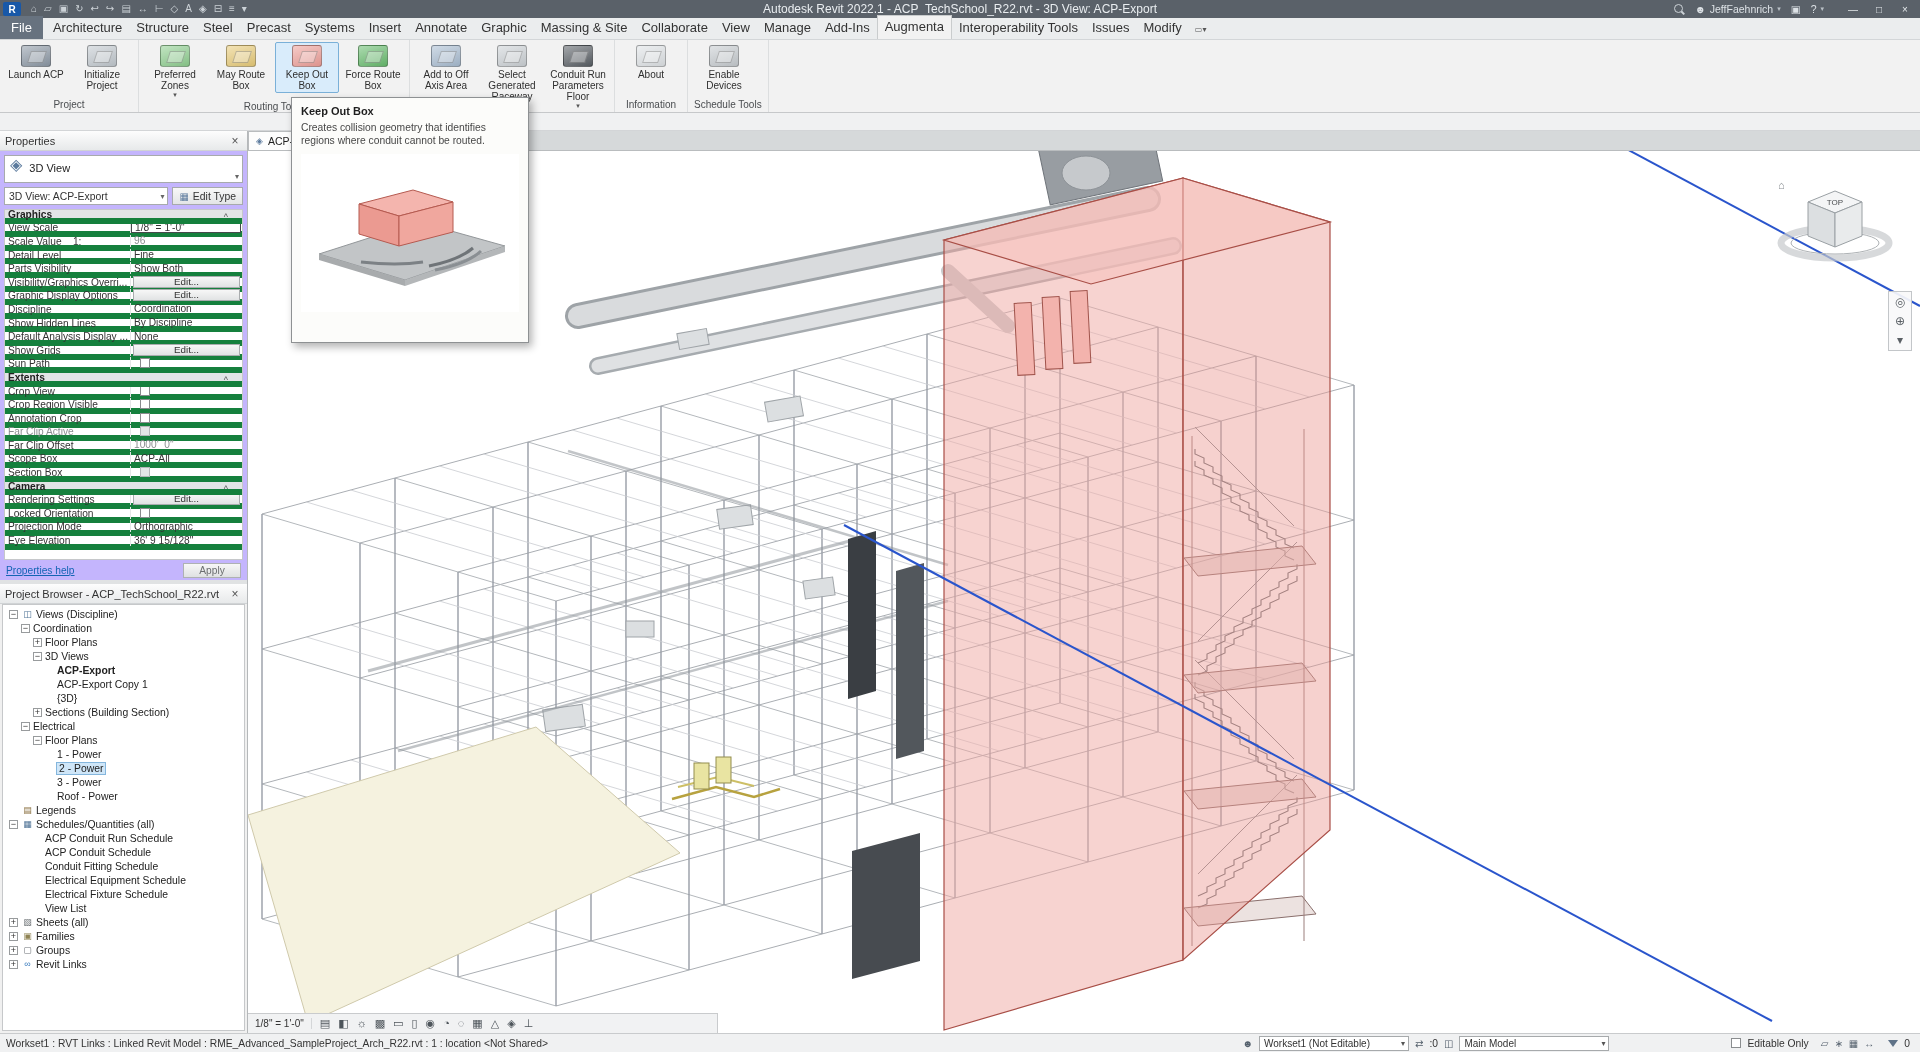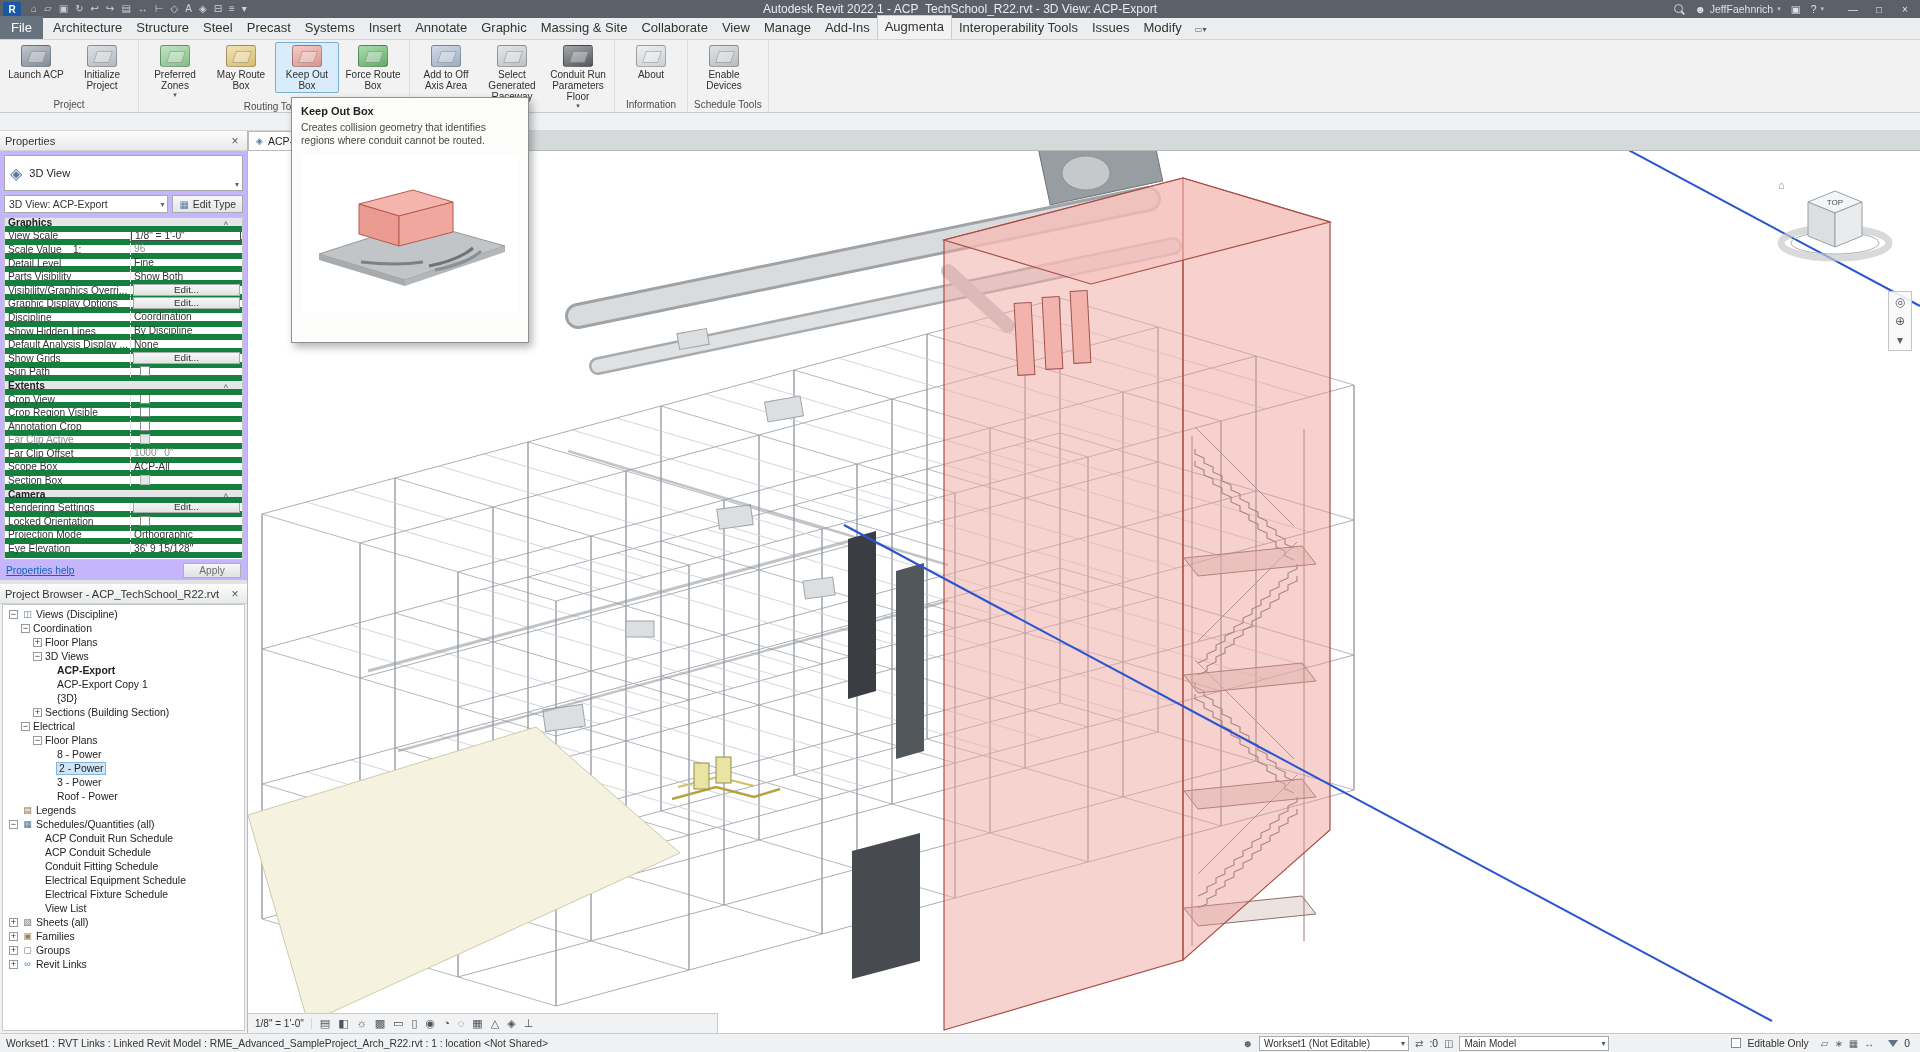--- a/index.html
+++ b/index.html
@@ -49,21 +49,21 @@
 
 .tooltip{position:absolute;left:291px;top:97px;width:238px;height:246px;background:#fcfcfa;border:1px solid #8e9193;box-shadow:3px 4px 8px rgba(0,0,0,0.3);z-index:50;padding:7px 9px;}
 .tt-title{font-weight:bold;font-size:11px;color:#1e1e1e;margin-bottom:4px;}
 .tt-desc{font-size:10.3px;color:#474747;line-height:13px;margin-bottom:7px;}
 .tt-img{display:block;margin:0 auto;background:#fff;}
 
 
 .props{position:absolute;left:0;top:131px;width:248px;height:449px;background:#c4b5fd;border-right:1px solid #b5b8ba;display:flex;flex-direction:column;}
 .panel-title{height:20px;flex:none;display:flex;align-items:center;padding:0 5px;font-size:11px;color:#333;background:linear-gradient(#fdfdfd,#e7e9ea);border-bottom:1px solid #d0d3d5;}
 .panel-close{margin-left:auto;font-size:12px;color:#555;width:14px;text-align:center;cursor:default;}
-.type-selector{margin:4px;height:36px;flex:none;background:#fff;border:1px solid #a7aaac;display:flex;align-items:center;gap:7px;padding:0 5px;position:relative;}
+.type-selector{margin:4px;height:28px;flex:none;background:#fff;border:1px solid #a7aaac;display:flex;align-items:flex-end;gap:7px;padding:8px 5px;position:relative;}
 .type-icon::before{content:"◈";color:#5b7a9d;font-size:16px;}
 .type-name{font-size:11px;color:#222;}
 .type-dd{position:absolute;right:3px;bottom:1px;font-size:8px;color:#666;}
 .type-dd::before{content:"▾";}
 .inst-row{display:flex;gap:4px;margin:0 4px 4px;flex:none;}
 .inst-combo{flex:1;height:18px;background:#fff;border:1px solid #a7aaac;display:flex;align-items:center;font-size:10.4px;padding:0 4px;position:relative;}
 .inst-combo::after{content:"▾";position:absolute;right:3px;top:4px;font-size:8px;color:#666;}
 .edit-type{height:18px;padding:0 6px;background:linear-gradient(#f8f8f8,#e3e5e6);border:1px solid #a7aaac;font-size:10.4px;display:flex;align-items:center;gap:4px;white-space:nowrap;}
 .edit-type-ico::before{content:"▦";color:#5b7a9d;font-size:10px;}
 .pgrid{flex:1;margin:0 4px;background:#fff;border:1px solid #c6c8ca;overflow:hidden;}
@@ -599,21 +599,21 @@
 
       <div class="titem" style="--lvl: 2;">
         <span class="texp c-minus"></span>
 
         <span class="tlabel">Floor Plans</span>
       </div>
 
       <div class="titem" style="--lvl: 3;">
         <span class="texp c-none"></span>
 
-        <span class="tlabel">8 - Power</span>
+        <span class="tlabel">1 - Power</span>
       </div>
 
       <div class="titem sel" style="--lvl: 3;">
         <span class="texp c-none"></span>
 
         <span class="tlabel">2 - Power</span>
       </div>
 
       <div class="titem" style="--lvl: 3;">
         <span class="texp c-none"></span>

